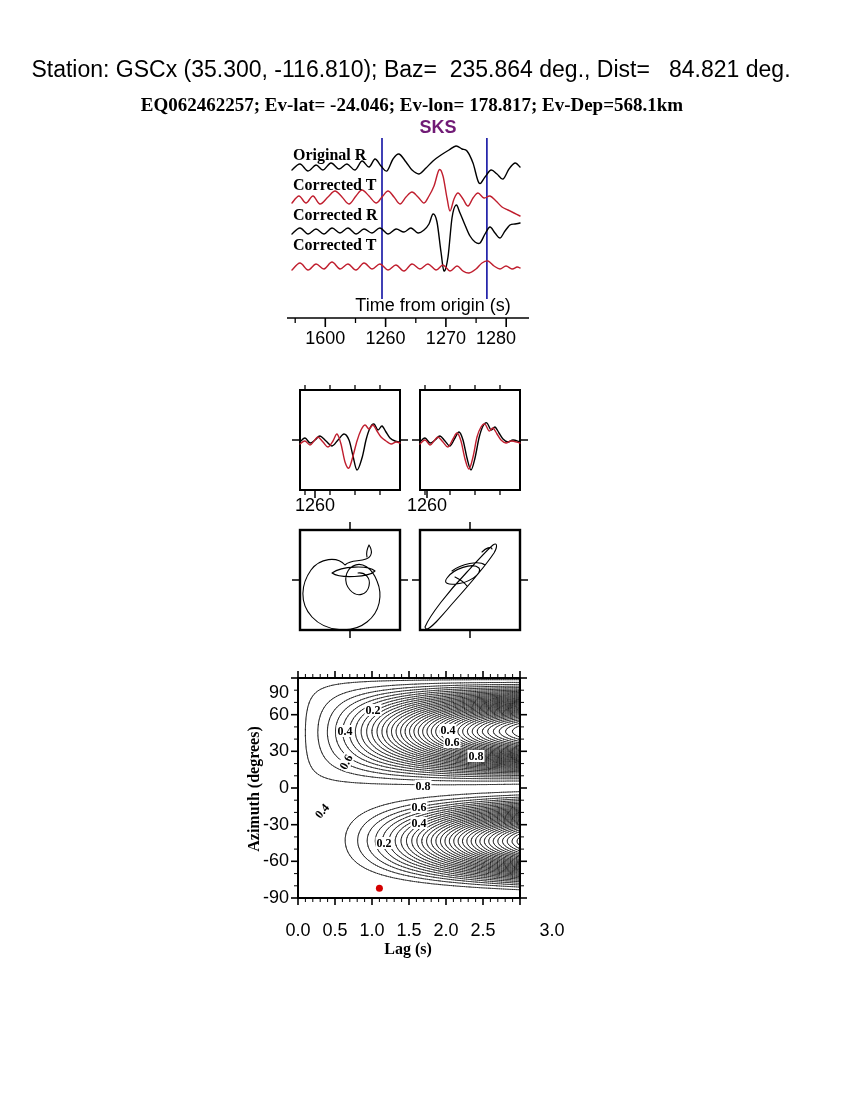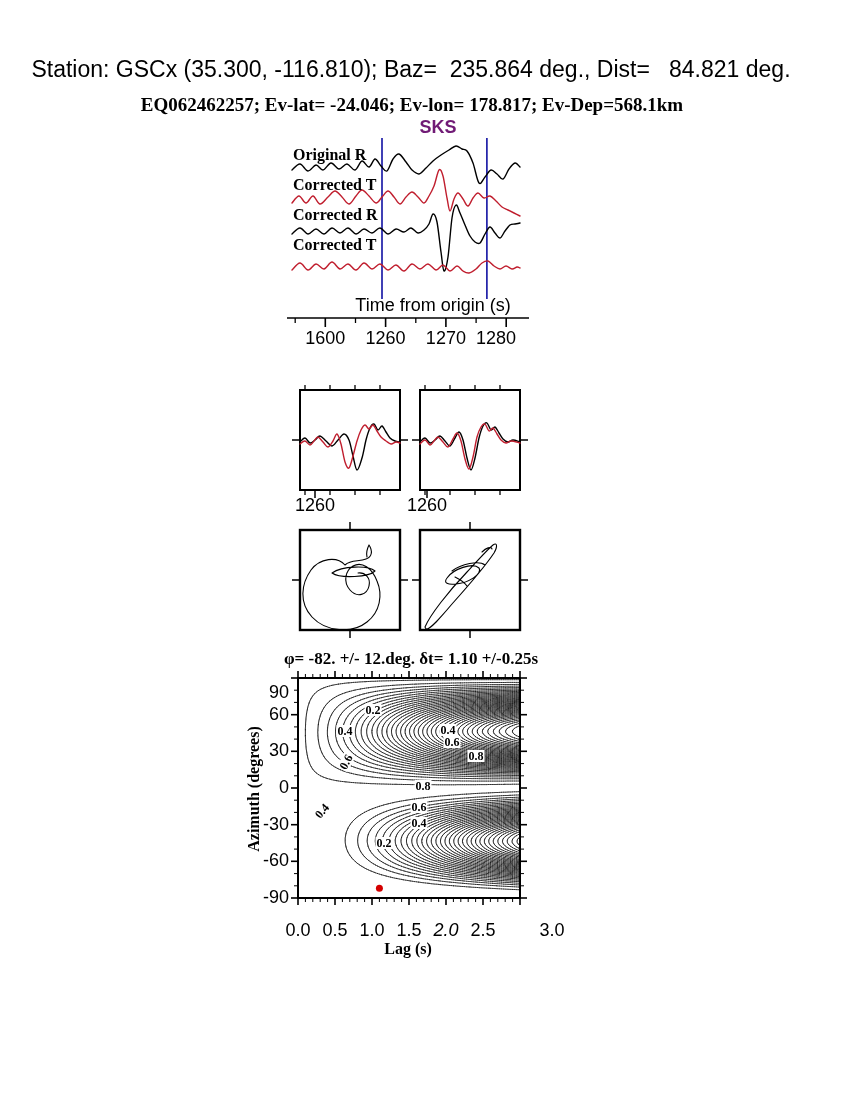--- a/index.html
+++ b/index.html
@@ -234,41 +234,40 @@
         <circle cx="379.4" cy="888.2" r="3.5" fill="#d40000"></circle>
       </g>
     </svg>
 
   <div class="t sans h1 cx" style="left:411px;top:57px;">Station: GSCx (35.300, -116.810); Baz=  235.864 deg., Dist=   84.821 deg.</div>
   <div class="t serifb h2 cx" style="left:412px;top:95px;">EQ062462257; Ev-lat= -24.046; Ev-lon= 178.817; Ev-Dep=568.1km</div>
 
   <div id="sks" class="t sans phase cx" style="left: 438px; top: 118px; color: #701a75;">SKS</div>
   <div class="t sans cx" style="left:433px;top:296px;">Time from origin (s)</div>
 
-  <div class="t serifb ctitle cx" style="left:411px;top:650px;">φ= -82. +/- 12.deg. δt= 1.10 +/-0.25s</div>
   <div class="t serifb axlab ylab-rot" style="left:254px;top:789px;">Azimuth (degrees)</div>
   <div class="t serifb axlab cx" style="left:408px;top:940px;">Lag (s)</div>
 
 
   <div id="txt">
       <div class="t sans" style="left: 325.3px; top: 329px; transform: translateX(-50%);">1600</div>
       <div class="t sans" style="left: 385.6px; top: 329px; transform: translateX(-50%);">1260</div>
       <div class="t sans" style="left: 445.9px; top: 329px; transform: translateX(-50%);">1270</div>
       <div class="t sans" style="left: 496px; top: 329px; transform: translateX(-50%);">1280</div>
       <div class="t serifb wflab" style="left: 293px; top: 146px;">Original R</div>
       <div class="t serifb wflab" style="left: 293px; top: 176px;">Corrected T</div>
       <div class="t serifb wflab" style="left: 293px; top: 206px;">Corrected R</div>
       <div class="t serifb wflab" style="left: 293px; top: 236px;">Corrected T</div>
       <div class="t sans" style="left: 315px; top: 496px; transform: translateX(-50%);">1260</div>
       <div class="t sans" style="left: 427px; top: 496px; transform: translateX(-50%);">1260</div>
       <div class="t sans" style="left: 298px; top: 921px; transform: translateX(-50%);">0.0</div>
       <div class="t sans" style="left: 335px; top: 921px; transform: translateX(-50%);">0.5</div>
       <div class="t sans" style="left: 372px; top: 921px; transform: translateX(-50%);">1.0</div>
       <div class="t sans" style="left: 409px; top: 921px; transform: translateX(-50%);">1.5</div>
-      <div class="t sans" style="left: 446px; top: 921px; transform: translateX(-50%); font-style: italic;">2.0</div>
+      <div class="t sans" style="left: 446px; top: 921px; transform: translateX(-50%);">2.0</div>
       <div class="t sans" style="left: 483px; top: 921px; transform: translateX(-50%);">2.5</div>
       <div class="t sans" style="left: 520px; top: 921px; transform: translateX(-50%); margin-left: 32px;">3.0</div>
       <div class="t sans" style="left: 289px; top: 693px; transform: translate(-100%, -50%);">90</div>
       <div class="t sans" style="left: 289px; top: 714.7px; transform: translate(-100%, -50%);">60</div>
       <div class="t sans" style="left: 289px; top: 751.3px; transform: translate(-100%, -50%);">30</div>
       <div class="t sans" style="left: 289px; top: 788px; transform: translate(-100%, -50%);">0</div>
       <div class="t sans" style="left: 289px; top: 824.7px; transform: translate(-100%, -50%);">-30</div>
       <div class="t sans" style="left: 289px; top: 861.3px; transform: translate(-100%, -50%);">-60</div>
       <div class="t sans" style="left: 289px; top: 898px; transform: translate(-100%, -50%);">-90</div>
       <div class="clab" style="left: 373px; top: 710px; transform: translate(-50%, -50%);">0.2</div>

